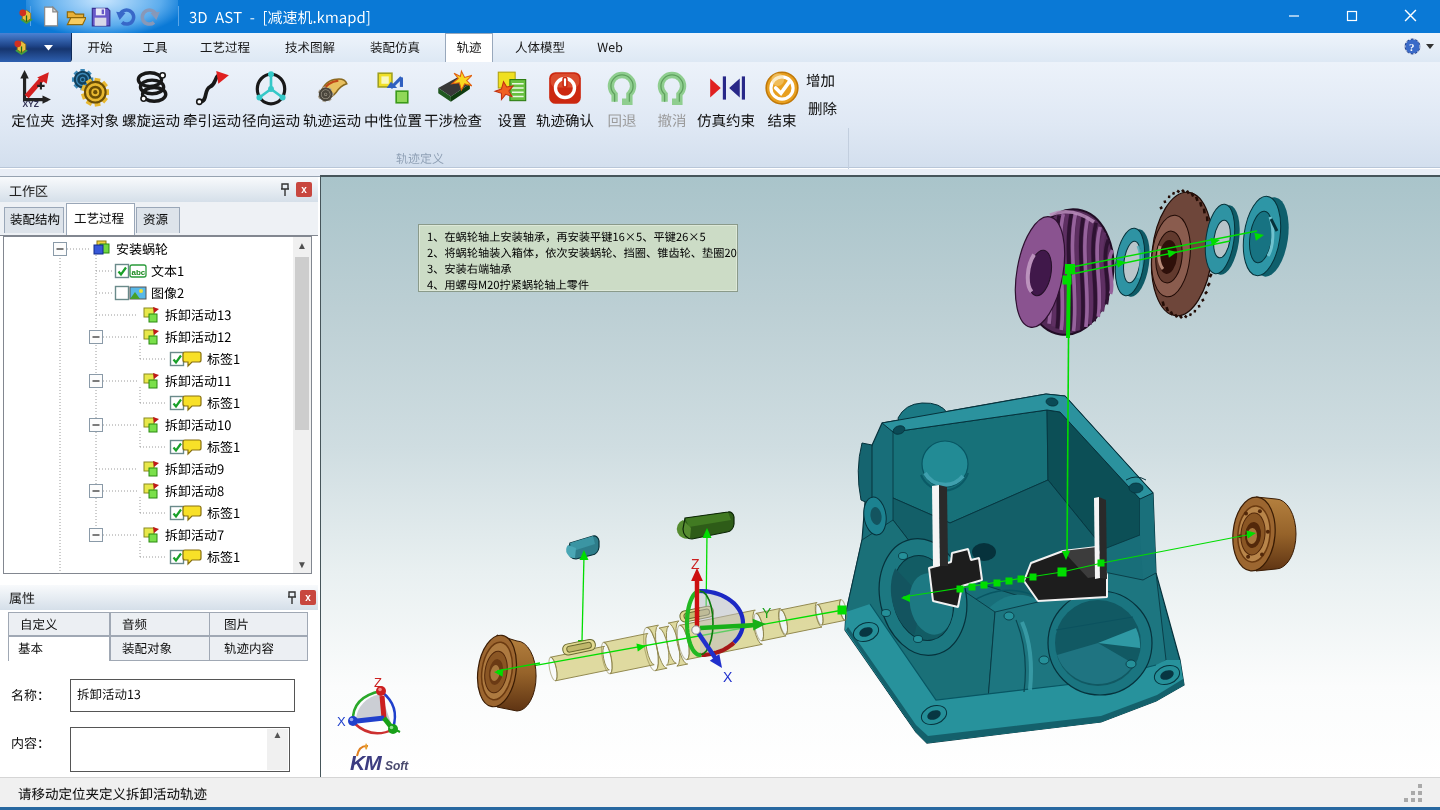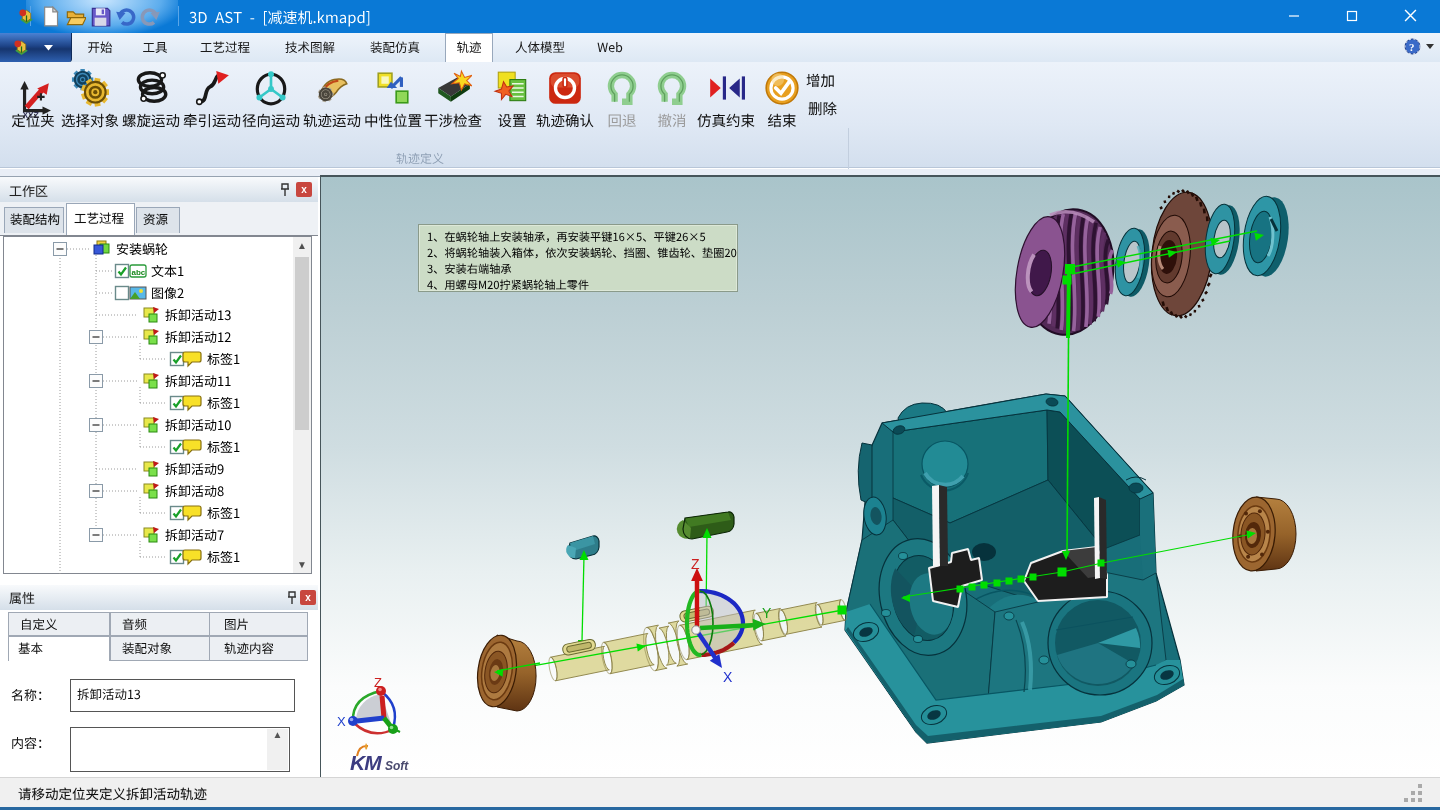--- a/index.html
+++ b/index.html
@@ -87,21 +87,21 @@
   </div>
 <svg style="position:absolute;left:1404px;top:38px" width="17" height="17" viewBox="0 0 17 17">
     <circle cx="8.5" cy="8.5" r="7.5" fill="#3a6ac8" stroke="#1a3a88"></circle>
     <circle cx="8.5" cy="8.5" r="7.5" fill="none" stroke="#fff" stroke-width="1" stroke-dasharray="2 2.5"></circle>
     <text x="5" y="12.5" font-size="11" font-weight="bold" fill="#fff" font-family="Liberation Serif">?</text>
   </svg>
 <svg style="position:absolute;left:1426px;top:44px" width="9" height="6" viewBox="0 0 9 6">
     <path d="M0,0 h8 l-4,5 Z" fill="#333"></path>
   </svg>
 <div id="ribbon">
-    <div style="position:absolute;left:14px;top:18px"><svg viewBox="0 0 36 36" width="38" height="38">
+    <div style="position:absolute;left:14px;top:7px"><svg viewBox="0 0 36 36" width="38" height="38">
         <path d="M10,4 L10,29 L32,29" stroke="#222" stroke-width="3" fill="none"></path>
         <path d="M10,1 L6,9 L14,9 Z" fill="#222"></path>
         <path d="M35,29 L27,25 L27,33 Z" fill="#222"></path>
         <path d="M12,26 L27,9" stroke="#d42020" stroke-width="5"></path>
         <path d="M33,3 L31,14 L22,8 Z" fill="#d42020"></path>
         <path d="M22,16 h7 M25.5,12.5 v7" stroke="#222" stroke-width="2"></path>
         <text x="8" y="36" font-size="8" font-weight="bold" fill="#335" font-family="Liberation Sans">XYZ</text>
       </svg></div>
     <div style="position:absolute;left:71px;top:7px"><svg viewBox="0 0 36 36" width="38" height="38">
         <rect x="15.8" y="6.7" width="4.2" height="6.6" fill="#3c88b8" transform="rotate(90.0 17.8 10.0)"></rect>

